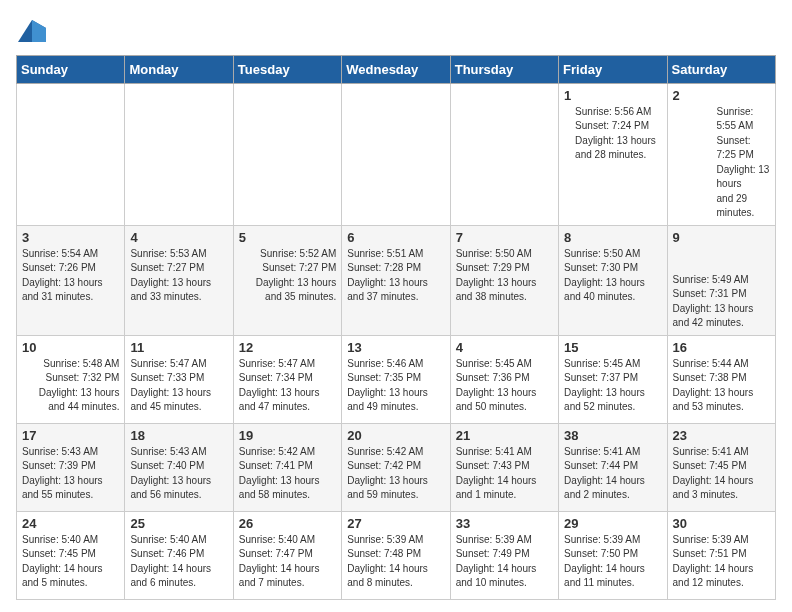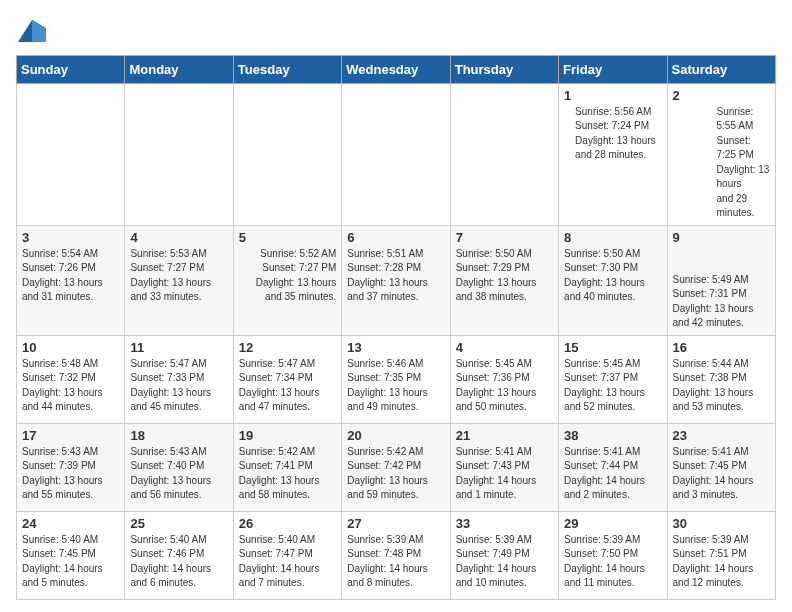--- a/index.html
+++ b/index.html
@@ -193,21 +193,21 @@
           <span class="day-num">9</span>
           <div class="day-info" style="white-space: pre-line; margin-top: 28px;">Sunrise: 5:49 AM
 Sunset: 7:31 PM
 Daylight: 13 hours
 and 42 minutes.</div>
         </td>
       </tr>
       <tr>
         <td>
           <span class="day-num">10</span>
-          <div class="day-info" style="white-space: pre-line;">Sunrise: 5:48 AM
+          <div class="day-info" style="white-space: pre-line; text-align: right;">Sunrise: 5:48 AM
 Sunset: 7:32 PM
 Daylight: 13 hours
 and 44 minutes.</div>
         </td>
         <td>
           <span class="day-num">11</span>
           <div class="day-info" style="white-space: pre-line;">Sunrise: 5:47 AM
 Sunset: 7:33 PM
 Daylight: 13 hours
 and 45 minutes.</div>

